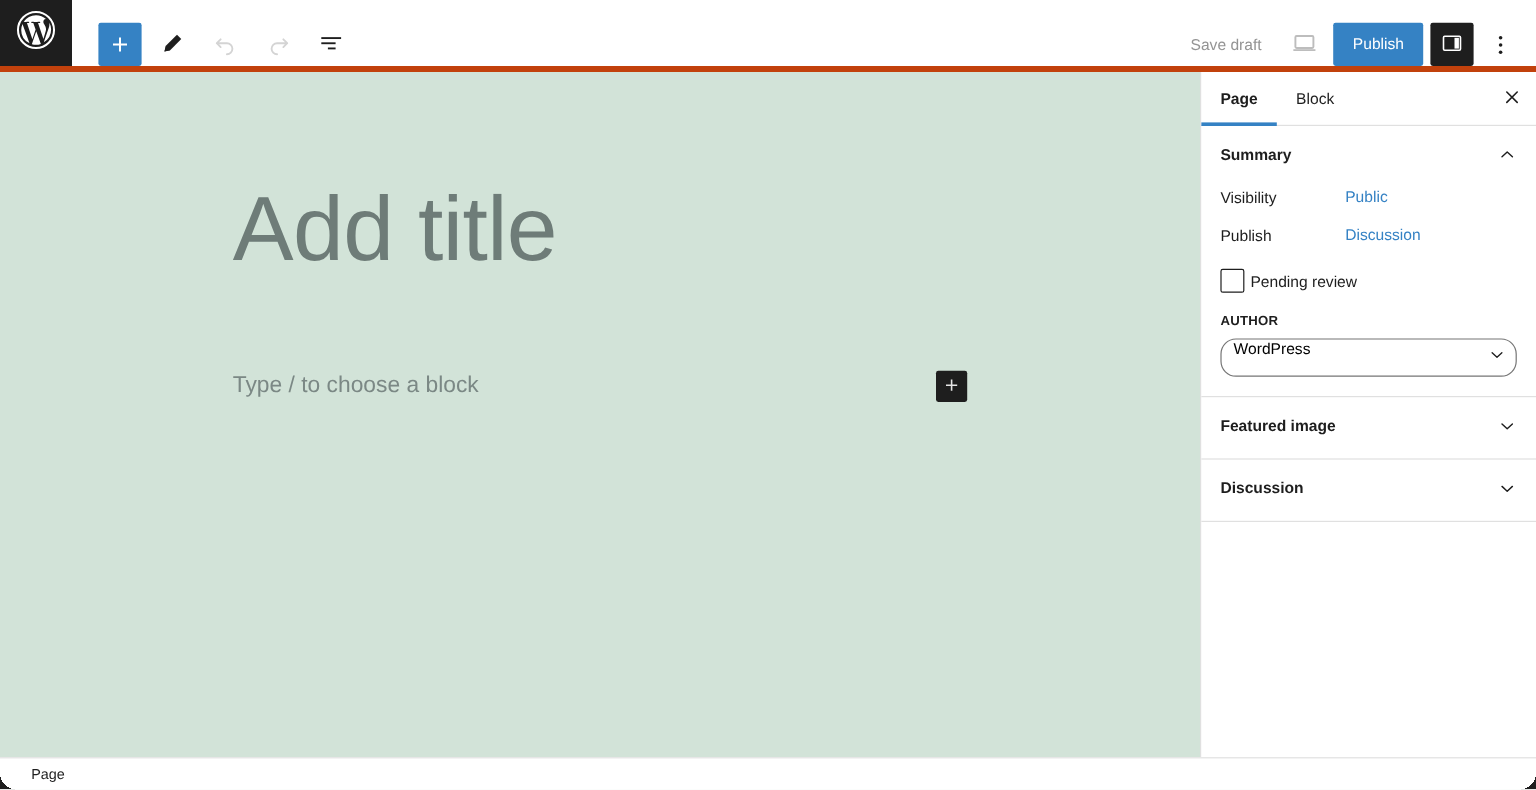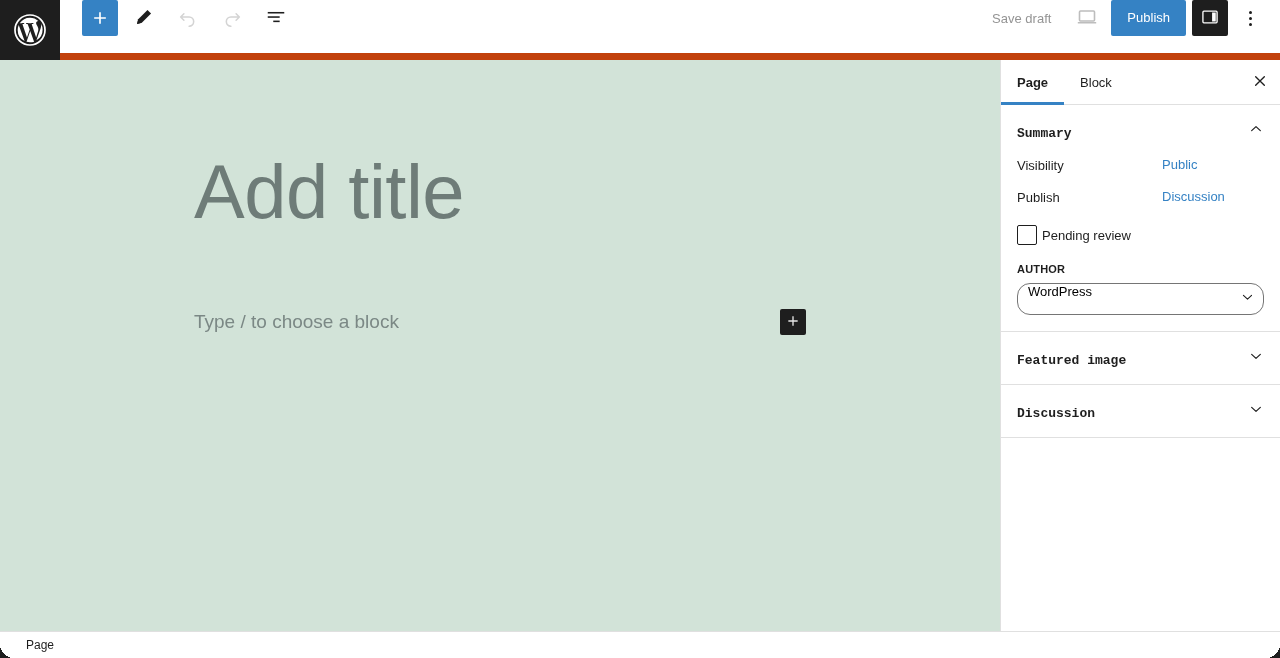--- a/index.html
+++ b/index.html
@@ -17,23 +17,23 @@
     height: 658px;
     background: #ffffff;
   }
 
   
   .toolbar {
     position: absolute;
     top: 0; left: 0;
     width: 1280px; height: 60px;
     background: #ffffff;
-    border-bottom: 7px solid #c2410c;
-    display: flex;
-    align-items: flex-start;
+    border-bottom: 5px solid #c2410c;
+    display: flex;
+    align-items: flex-end;
   }
 
   .wp-logo-box {
     width: 60px; height: 60px;
     background: #1e1e1e;
     display: flex;
     align-items: center;
     justify-content: center;
     flex: 0 0 60px;
   }
@@ -225,45 +225,44 @@
     border: none;
     cursor: pointer;
     padding: 0;
   }
 
   .panel {
     border-bottom: 1px solid #e0e0e0;
   }
   .panel-header {
     display: flex;
-    align-items: flex-end;
+    align-items: flex-start;
     justify-content: space-between;
     padding: 16px;
     cursor: pointer;
     background: transparent;
     border: none;
     width: 100%;
-    font-family: Liberation Mono, monospace;
+    font-family: Liberation Sans, sans-serif;
   }
   .panel-title {
     font-size: 13px;
     font-weight: 600;
     color: #1e1e1e;
   }
   .chev { display: block; }
 
   .panel-body {
     padding: 0 16px 16px 16px;
   }
 
   .row {
     display: flex;
     align-items: center;
     margin-bottom: 16px;
-    gap: 41px;
   }
   .row-label {
     width: 104px;
     flex: 0 0 104px;
     font-size: 13px;
     color: #1e1e1e;
     padding-top: 1px;
   }
   .row-value {
     flex: 1 1 auto;

